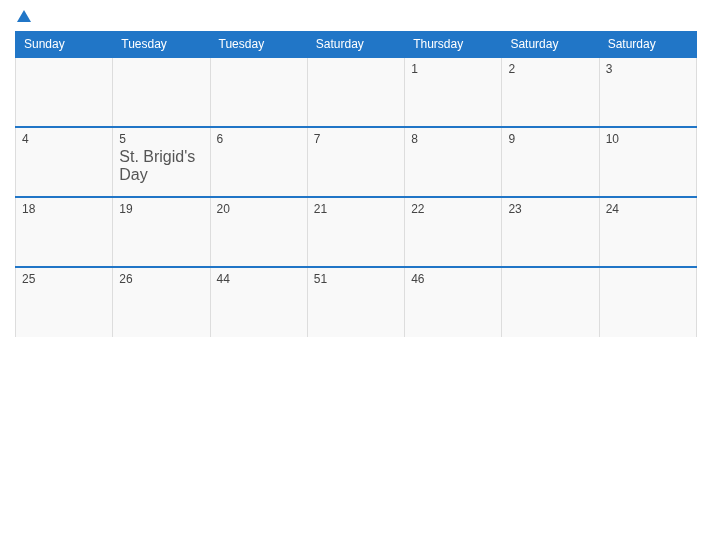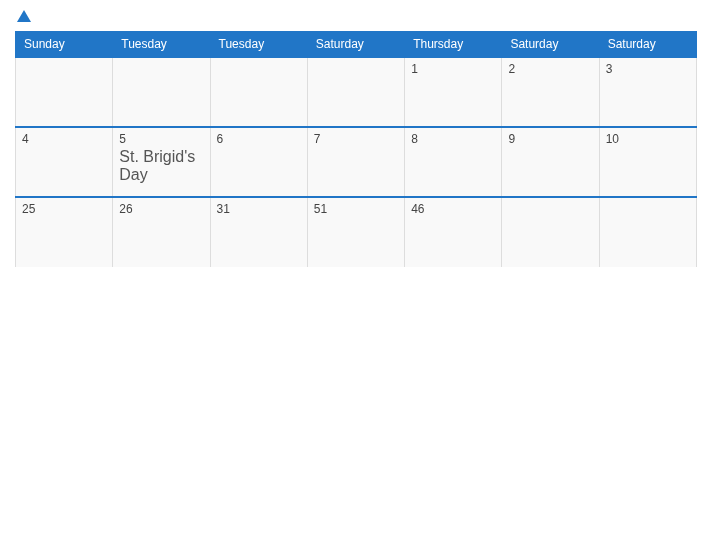--- a/index.html
+++ b/index.html
@@ -179,27 +179,50 @@
           </td>
           <td>
             <span class="day-number">9</span>
           </td>
           <td>
             <span class="day-number">10</span>
           </td>
         </tr>
         <tr>
           <td>
+            <span class="day-number">18</span>
+          </td>
+          <td>
+            <span class="day-number">19</span>
+          </td>
+          <td>
+            <span class="day-number">20</span>
+          </td>
+          <td>
+            <span class="day-number">21</span>
+          </td>
+          <td>
+            <span class="day-number">22</span>
+          </td>
+          <td>
+            <span class="day-number">23</span>
+          </td>
+          <td>
+            <span class="day-number">24</span>
+          </td>
+        </tr>
+        <tr>
+          <td>
             <span class="day-number">25</span>
           </td>
           <td>
             <span class="day-number">26</span>
           </td>
           <td>
-            <span class="day-number">31</span>
+            <span class="day-number">44</span>
           </td>
           <td>
             <span class="day-number">51</span>
           </td>
           <td>
             <span class="day-number">46</span>
           </td>
           <td class="empty"></td>
           <td class="empty"></td>
         </tr>

